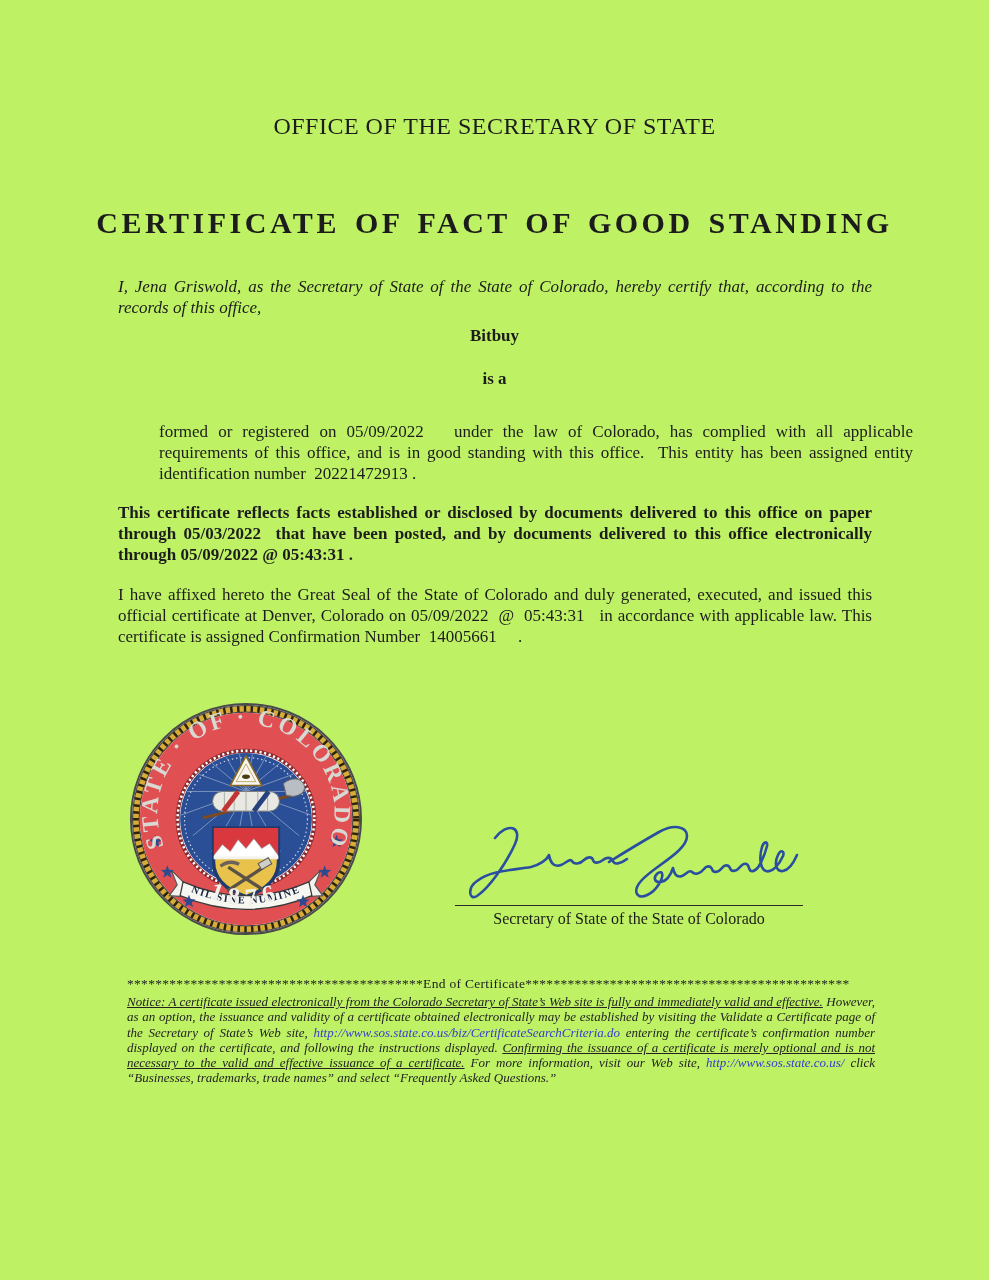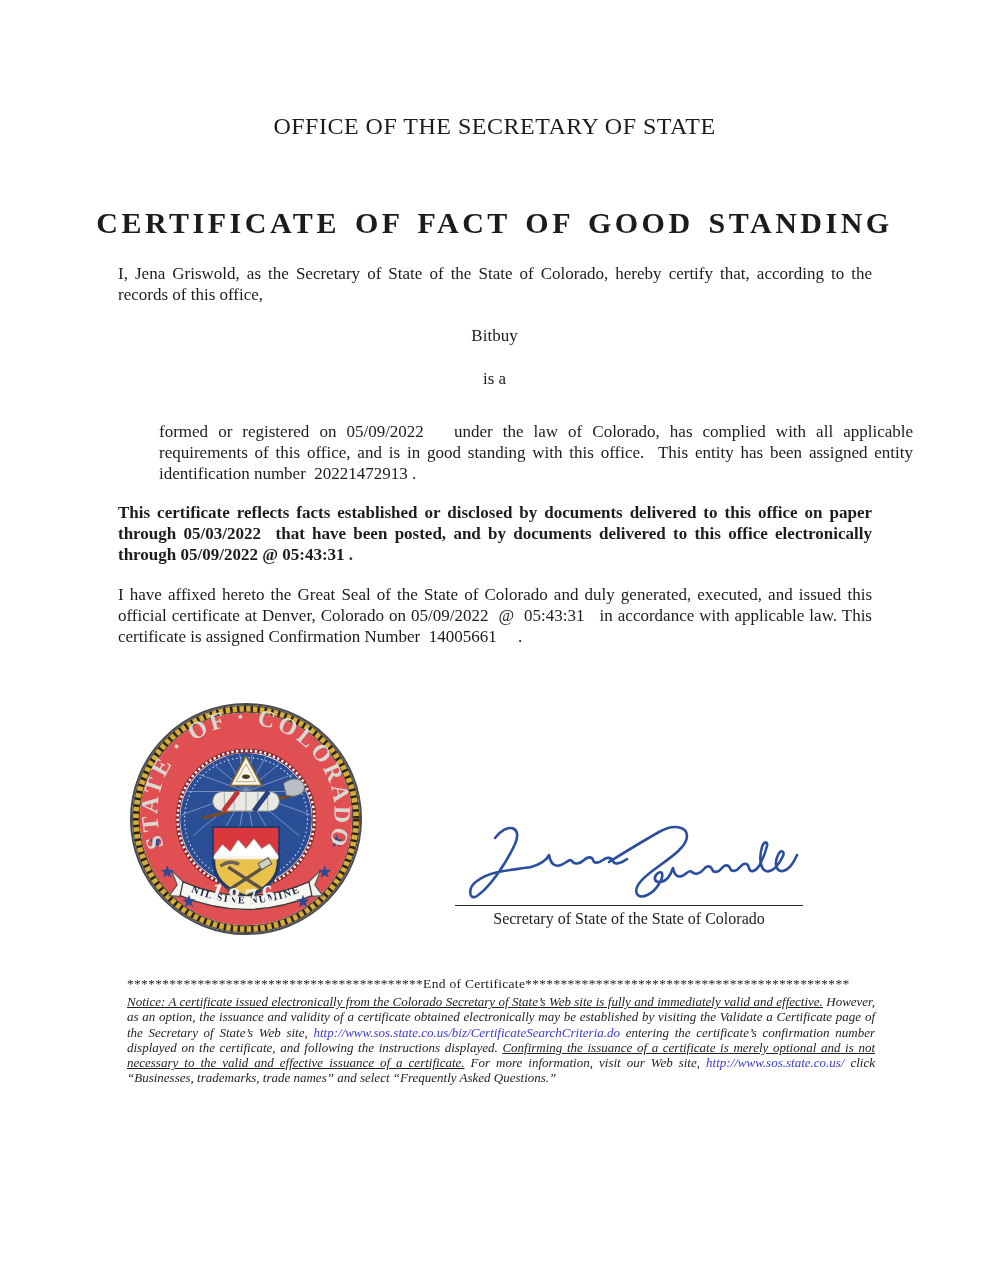--- a/index.html
+++ b/index.html
@@ -1,25 +1,25 @@
 <!DOCTYPE html>
 <html><head>
 <meta charset="utf-8">
 <style>
   html,body{margin:0;padding:0;background:#888;}
   .page{
-    position:relative;width:989px;height:1280px;background:#ffffff;
+    position:relative;width:989px;height:1280px;background:#bef264;
     font-family:"Liberation Serif", serif;color:#1c1c1c;margin:0 auto;overflow:hidden;
   }
   .abs{position:absolute;}
   .hdr{top:112px;left:0;width:989px;text-align:center;font-size:24px;line-height:29px;letter-spacing:.5px;}
   .doc-title{top:206px;left:0;width:989px;text-align:center;font-weight:bold;font-size:30px;letter-spacing:3.5px;word-spacing:4px;}
   .para{left:118px;width:754px;font-size:17px;line-height:21px;text-align:justify;}
-  .center-line{left:0;width:989px;text-align:center;font-size:17px;}
-  #p-intro{top:263px;}
+  .center-line{left:0;width:989px;text-align:center;font-size:17px;font-weight:bold;}
+  #p-intro{top:276px;font-style:italic;}
   #entity-name{top:326px;}
   #is-a{top:369px;}
   #entity-type{top:396px;}
   #p-formed{top:421px;margin-left:41px;}
   #p-reflects{top:502px;font-weight:bold;}
   #p-affixed{top:584px;}
   .seal-box{left:128px;top:701px;width:236px;height:236px;}
   .sig-wrap{left:455px;top:818px;width:348px;}
   .sig-svg{display:block;width:340px;height:86px;margin-left:4px;}
   .sig-line{border-top:1.6px solid #2a2a2a;height:0;margin-top:1px;}

